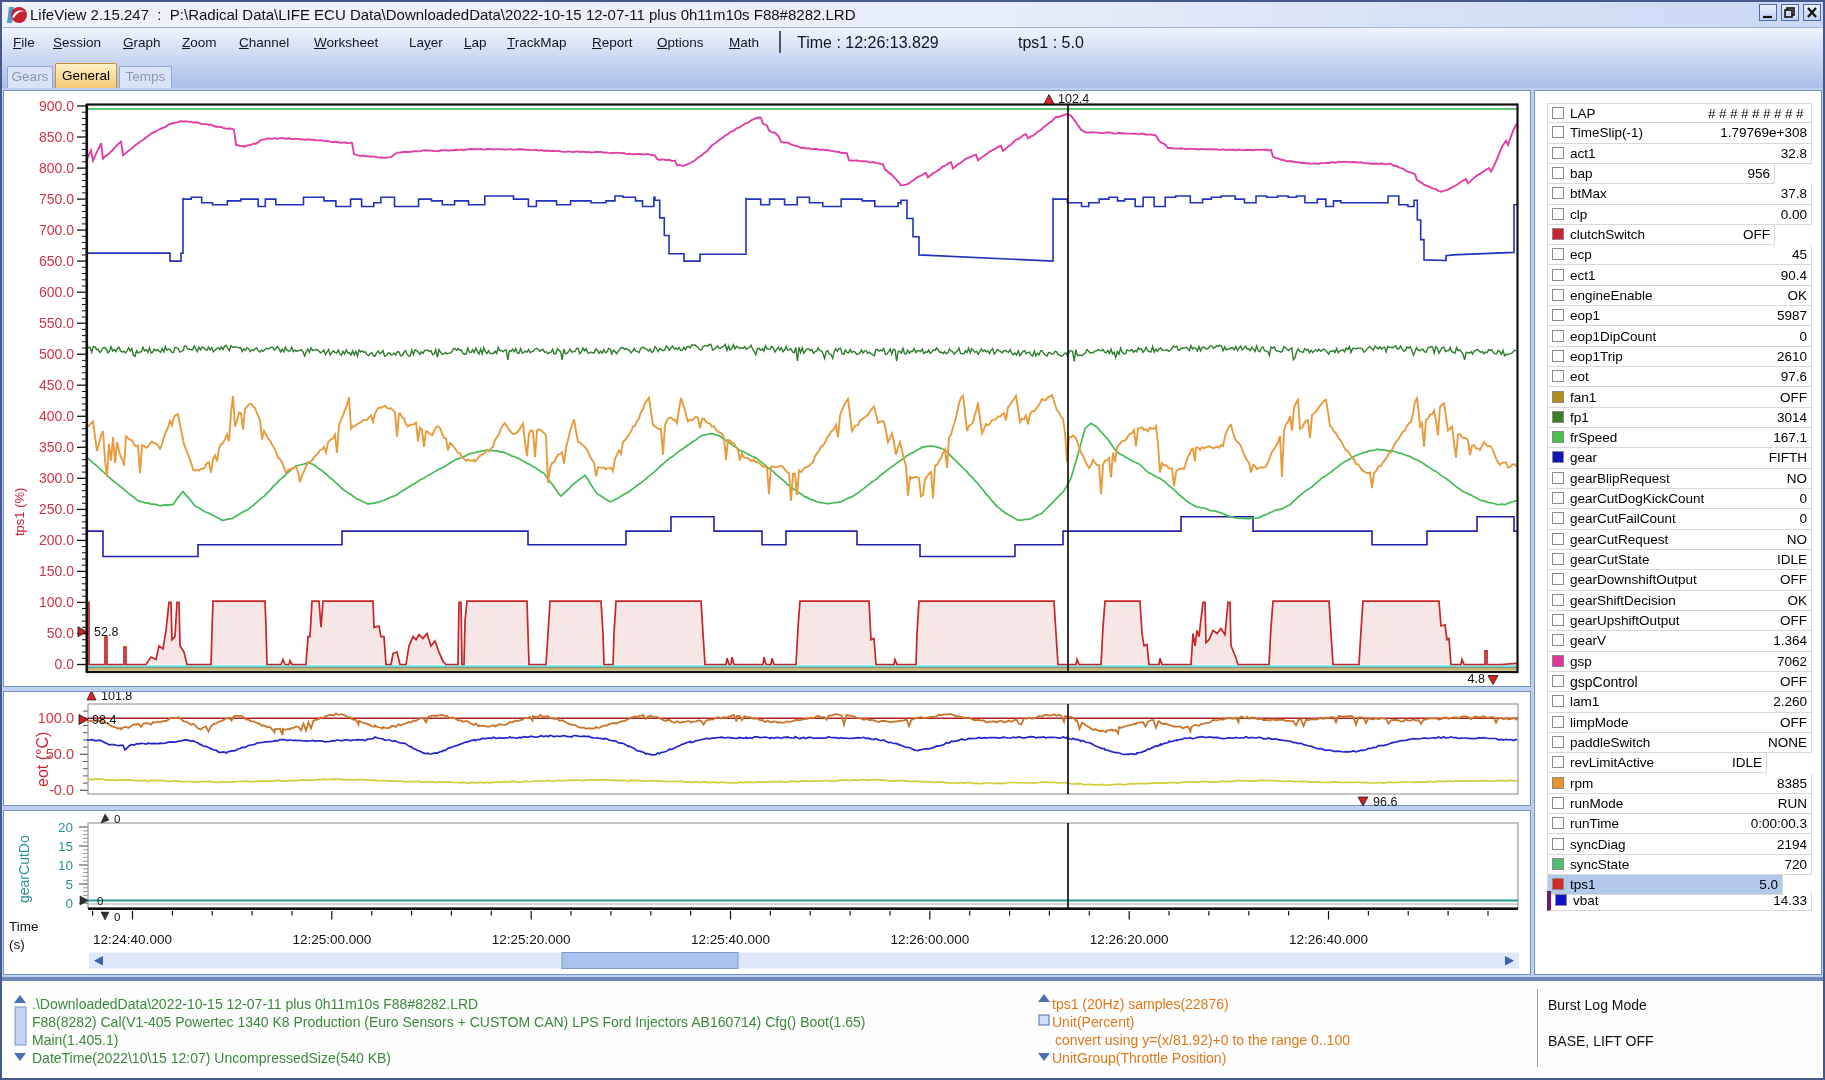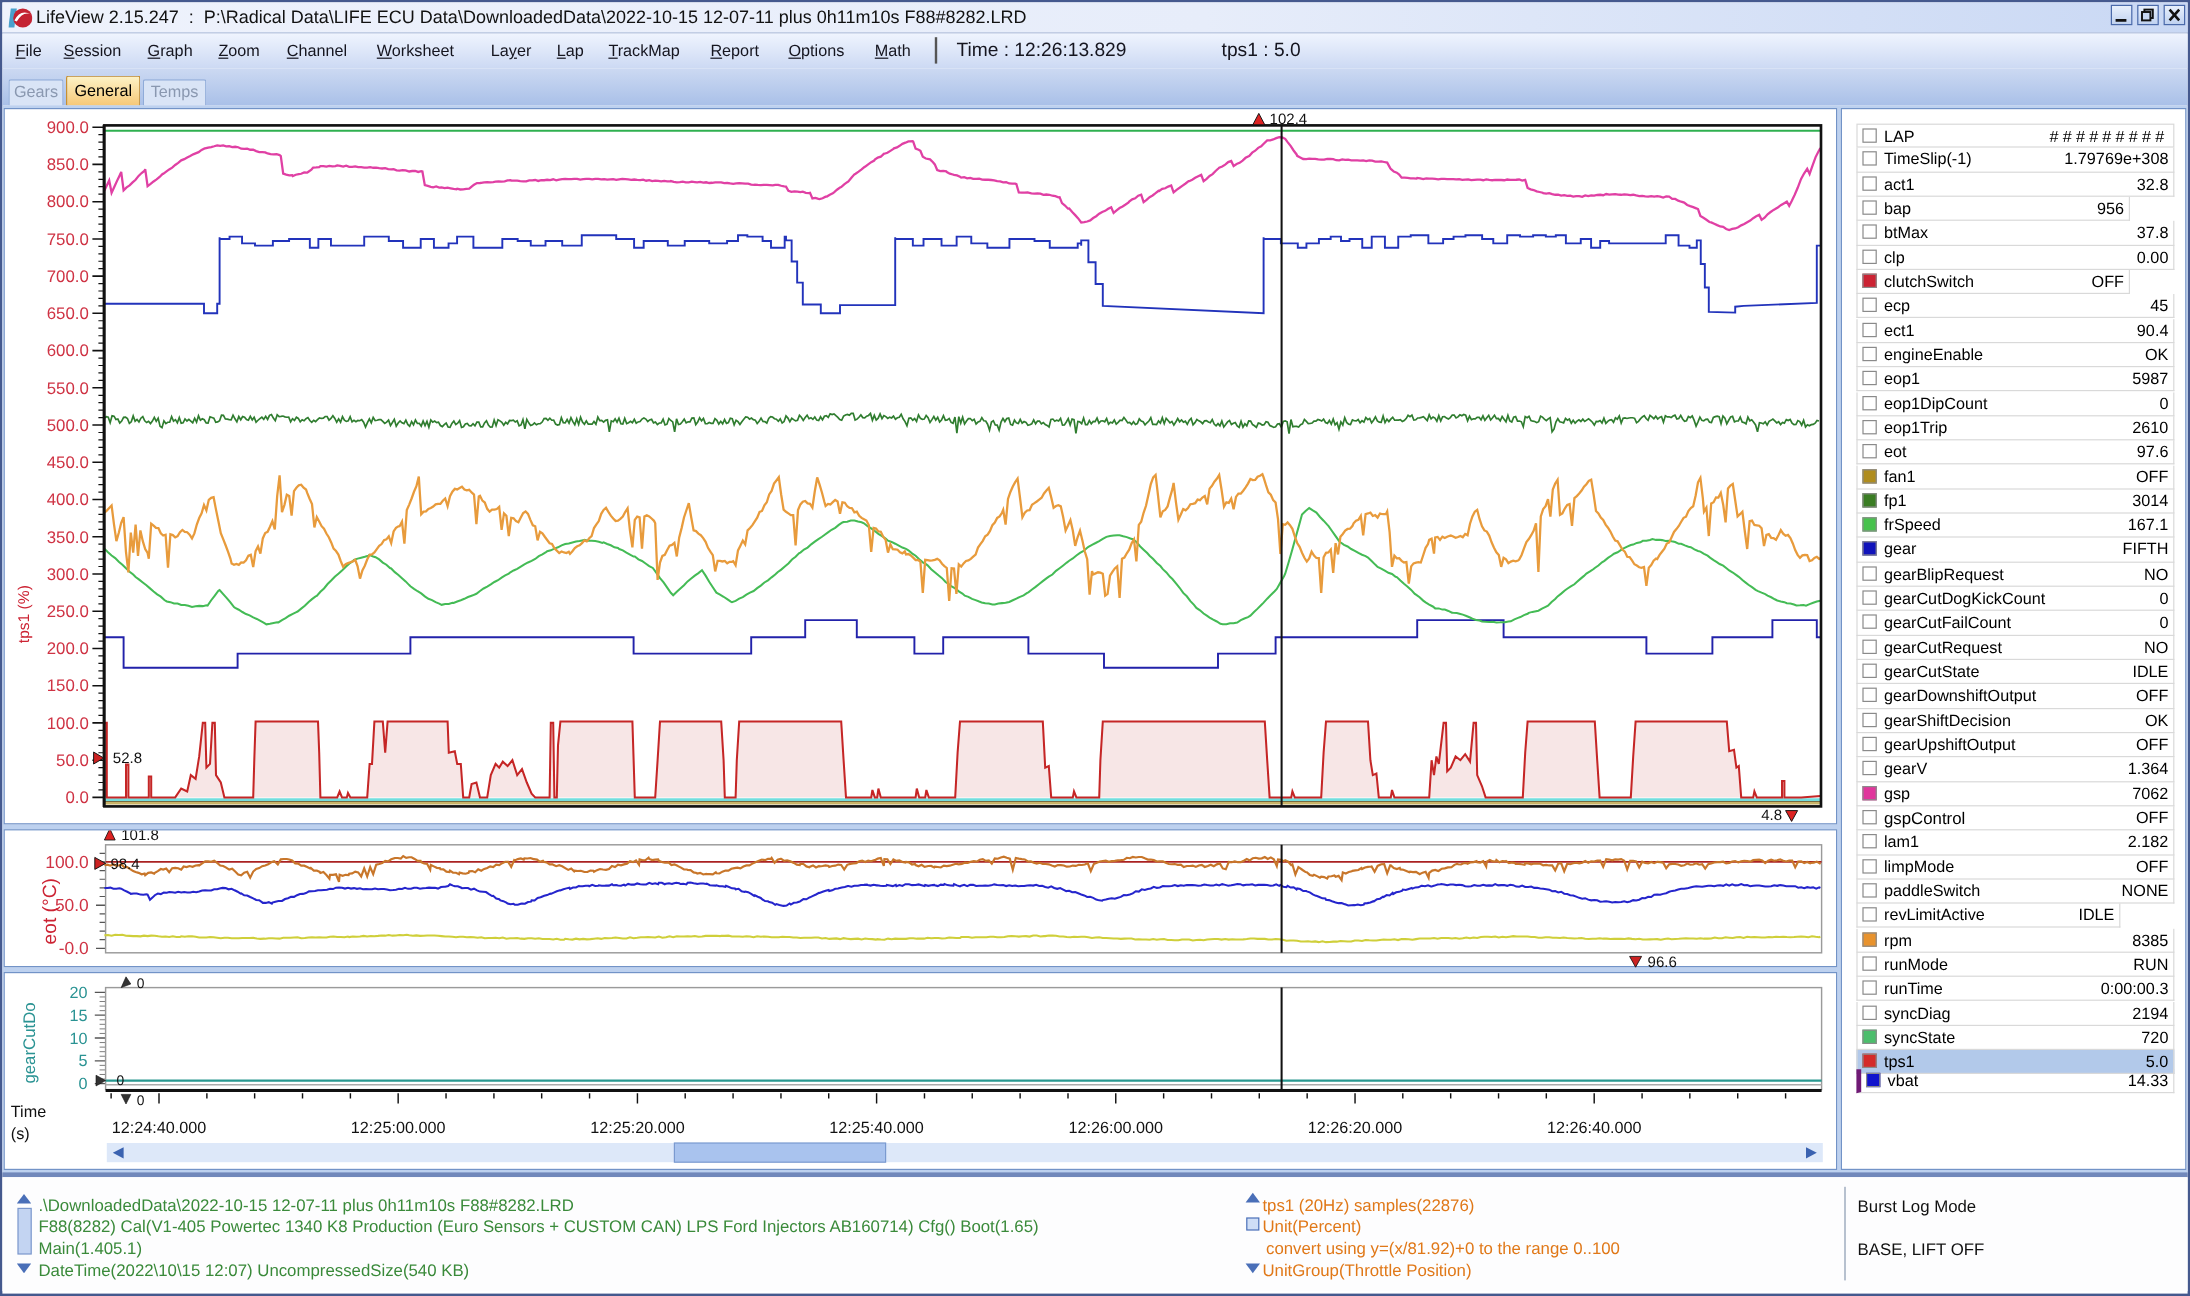--- a/index.html
+++ b/index.html
@@ -467,21 +467,21 @@
     <span style="position:absolute;right:4px;top:2px;font-size:13.5px;color:#000;white-space:nowrap;">7062</span>
   </div>
 <div style="position:absolute;left:1547px;top:672.0px;width:265px;height:20.3px;border-bottom:1px solid #d9d9d9;border-left:1px solid #d9d9d9;border-right:1px solid #d9d9d9;">
     <span style="position:absolute;left:4px;top:3px;width:12px;height:12px;background:#fff;border:1px solid #8a8a8a"></span>
     <span style="position:absolute;left:22px;top:2px;font-size:14px;color:#000;white-space:nowrap">gspControl</span>
     <span style="position:absolute;right:4px;top:2px;font-size:13.5px;color:#000;white-space:nowrap;">OFF</span>
   </div>
 <div style="position:absolute;left:1547px;top:692.3px;width:265px;height:20.3px;border-bottom:1px solid #d9d9d9;border-left:1px solid #d9d9d9;border-right:1px solid #d9d9d9;">
     <span style="position:absolute;left:4px;top:3px;width:12px;height:12px;background:#fff;border:1px solid #8a8a8a"></span>
     <span style="position:absolute;left:22px;top:2px;font-size:13.5px;color:#000;white-space:nowrap">lam1</span>
-    <span style="position:absolute;right:4px;top:2px;font-size:13.5px;color:#000;white-space:nowrap;">2.182</span>
+    <span style="position:absolute;right:4px;top:2px;font-size:13.5px;color:#000;white-space:nowrap;">2.260</span>
   </div>
 <div style="position:absolute;left:1547px;top:712.6px;width:265px;height:20.3px;border-bottom:1px solid #d9d9d9;border-left:1px solid #d9d9d9;border-right:1px solid #d9d9d9;">
     <span style="position:absolute;left:4px;top:3px;width:12px;height:12px;background:#fff;border:1px solid #8a8a8a"></span>
     <span style="position:absolute;left:22px;top:2px;font-size:13.5px;color:#000;white-space:nowrap">limpMode</span>
     <span style="position:absolute;right:4px;top:2px;font-size:13.5px;color:#000;white-space:nowrap;">OFF</span>
   </div>
 <div style="position:absolute;left:1547px;top:732.9px;width:265px;height:20.3px;border-bottom:1px solid #d9d9d9;border-left:1px solid #d9d9d9;border-right:1px solid #d9d9d9;">
     <span style="position:absolute;left:4px;top:3px;width:12px;height:12px;background:#fff;border:1px solid #8a8a8a"></span>
     <span style="position:absolute;left:22px;top:2px;font-size:13.5px;color:#000;white-space:nowrap">paddleSwitch</span>
     <span style="position:absolute;right:4px;top:2px;font-size:13.5px;color:#000;white-space:nowrap;">NONE</span>
@@ -509,21 +509,21 @@
 <div style="position:absolute;left:1547px;top:834.5px;width:265px;height:20.3px;border-bottom:1px solid #d9d9d9;border-left:1px solid #d9d9d9;border-right:1px solid #d9d9d9;">
     <span style="position:absolute;left:4px;top:3px;width:12px;height:12px;background:#fff;border:1px solid #8a8a8a"></span>
     <span style="position:absolute;left:22px;top:2px;font-size:13.5px;color:#000;white-space:nowrap">syncDiag</span>
     <span style="position:absolute;right:4px;top:2px;font-size:13.5px;color:#000;white-space:nowrap;">2194</span>
   </div>
 <div style="position:absolute;left:1547px;top:854.8px;width:265px;height:20.3px;border-bottom:1px solid #d9d9d9;border-left:1px solid #d9d9d9;border-right:1px solid #d9d9d9;">
     <span style="position:absolute;left:4px;top:3px;width:12px;height:12px;background:#4cbe6c;border:1px solid #8a8a8a"></span>
     <span style="position:absolute;left:22px;top:2px;font-size:13.5px;color:#000;white-space:nowrap">syncState</span>
     <span style="position:absolute;right:4px;top:2px;font-size:13.5px;color:#000;white-space:nowrap;">720</span>
   </div>
-<div style="position:absolute;left:1547px;top:875.2px;width:265px;height:20.3px;border-bottom:1px solid #d9d9d9;border-left:1px solid #d9d9d9;border-right:1px solid #d9d9d9; background:#b2c9ea;">
+<div style="position:absolute;left:1547px;top:875.2px;width:236px;height:20.3px;border-bottom:1px solid #d9d9d9;border-left:1px solid #d9d9d9;border-right:1px solid #d9d9d9; background:#b2c9ea;">
     <span style="position:absolute;left:4px;top:3px;width:12px;height:12px;background:#d42a2a;border:1px solid #8a8a8a"></span>
     <span style="position:absolute;left:22px;top:2px;font-size:13.5px;color:#000;white-space:nowrap">tps1</span>
     <span style="position:absolute;right:4px;top:2px;font-size:13.5px;color:#000;white-space:nowrap;">5.0</span>
   </div>
 <div style="position:absolute;left:1547px;top:891px;width:265px;height:20.3px;border-bottom:1px solid #d9d9d9;border-left:4px solid #701a75;border-right:1px solid #d9d9d9;padding-left:27px;">
     <span style="position:absolute;left:4px;top:3px;width:12px;height:12px;background:#1113cc;border:1px solid #8a8a8a"></span>
     <span style="position:absolute;left:22px;top:2px;font-size:13.5px;color:#000;white-space:nowrap">vbat</span>
     <span style="position:absolute;right:4px;top:2px;font-size:13.5px;color:#000;white-space:nowrap;">14.33</span>
   </div>
 

